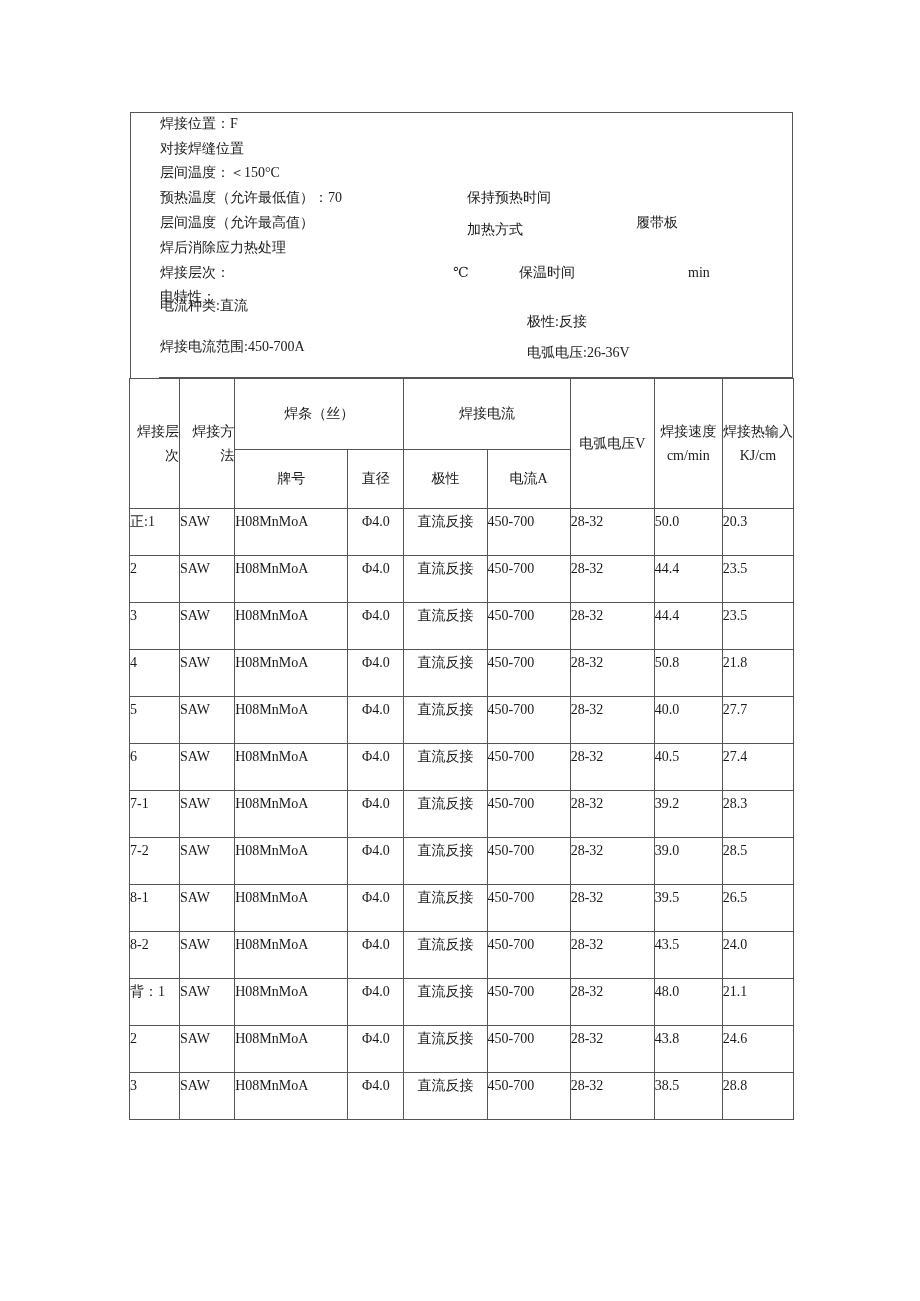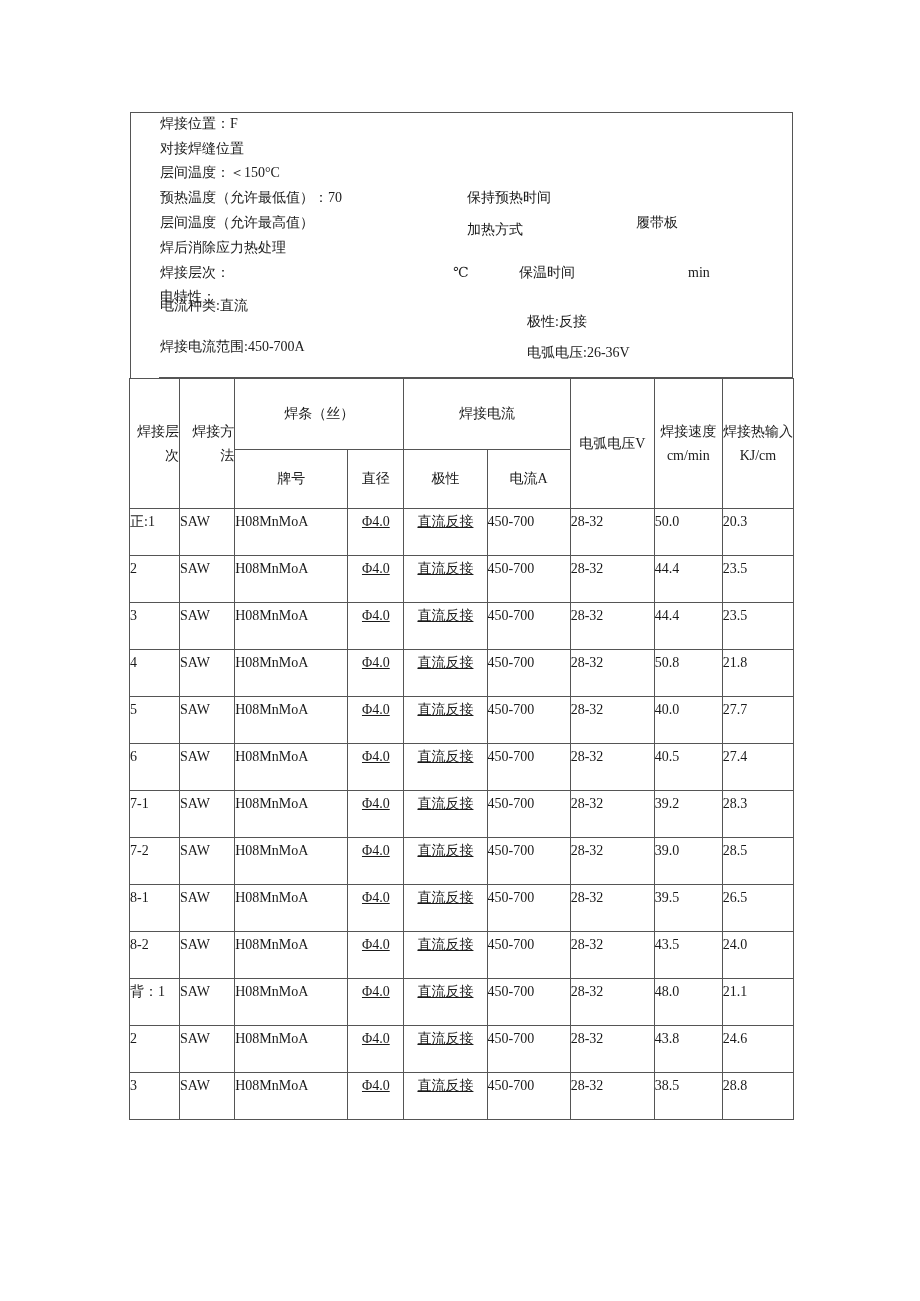--- a/index.html
+++ b/index.html
@@ -14,21 +14,21 @@
   .line { position: absolute; left: 1px; white-space: nowrap; line-height: 18px; }
   .abs { position: absolute; white-space: nowrap; line-height: 18px; text-align: right; }
   .req { height: 54px; border-bottom: 1px solid #555; position: relative; }
   table { border-collapse: collapse; width: 665px; margin-left: -1px; table-layout: fixed; }
   td, th {
     border: 1px solid #555; font-weight: normal; padding: 0; font-size: 14px;
     line-height: 24px; vertical-align: top; overflow: hidden;
   }
   th { text-align: center; vertical-align: middle; }
   th.left { text-align: right; }
-  td.c { text-align: center; text-decoration: underline; }
+  td.c { text-align: center; }
   td { padding-top: 1px; height: 45px; }
   .hdr1 th { height: 70px; }
   .hdr2 th { height: 58px; }
 </style>
 </head>
 <body>
 
 <div class="page">
   <div class="frame">
     <div class="info">

